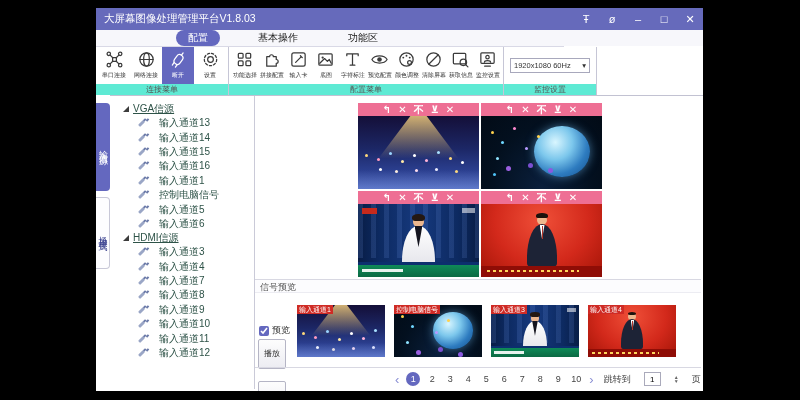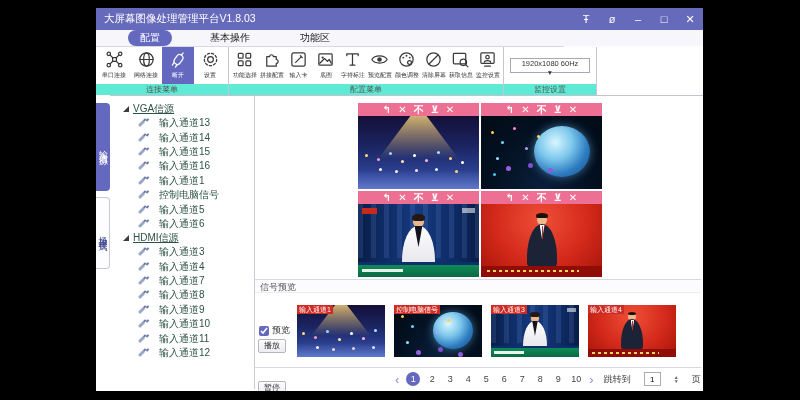--- a/index.html
+++ b/index.html
@@ -8,40 +8,40 @@
   .app{position:absolute;left:96px;top:8px;width:607px;height:383px;background:#fff;overflow:hidden;}
   
   .titlebar{position:absolute;top:0;left:0;right:0;height:22px;background:var(--titlebar);
     display:flex;align-items:center;color:#fff;}
   .title{font-size:10.5px;padding-left:8px;flex:1;white-space:nowrap;}
   .tbico{width:26px;text-align:center;font-size:11px;line-height:22px;cursor:pointer;}
   
   .tabrow{position:absolute;top:22px;left:0;right:0;height:16px;background:#f7f7fb;
     display:flex;align-items:center;gap:26px;padding-left:32px;}
   .tab{font-size:10px;color:#222;padding:1px 12px;border-radius:8px;cursor:pointer;white-space:nowrap;}
-  .tab.active{background:var(--accent);color:#fff;}
+  .tab.active{background:var(--accent);color:#fff;margin-left:48px;}
   
   .ribbon{position:absolute;left:0;top:38px;width:468px;height:49px;display:flex;
     border-top:1px solid #d9d9e6;box-sizing:border-box;}
   .ribbonline{position:absolute;top:87px;left:0;right:0;height:1px;background:#c2c2d2;}
   .rgroup{display:flex;flex-direction:column;border-right:1px solid #c6c6d6;}
   .rbtns{flex:1;display:flex;align-items:stretch;padding:0 2px;}
   .rglabel{height:11px;line-height:11px;background:#5eead4;font-size:8px;color:#555;text-align:center;white-space:nowrap;}
   .rbtn{width:32px;border:none;background:transparent;display:flex;flex-direction:column;
     align-items:center;padding:3px 0 0;gap:1px;cursor:pointer;}
   .g2 .rbtn{width:27px;}
   .ricon{width:19px;height:19px;color:#3a3a3a;}
   .ricon svg{width:19px;height:19px;display:block;}
   .rlbl{font-size:7px;color:#333;white-space:nowrap;transform:scale(.85);}
   .rbtn.active{background:var(--accent);}
   .rbtn.active .ricon{color:#fff;}
   .rbtn.active .rlbl{color:#fff;}
   .reswrap{width:92px;display:flex;align-items:flex-start;justify-content:center;padding-top:11px;flex:1;}
   .resdd{width:80px;height:15px;border:1px solid #a8a8bc;background:#fff;font-size:7.5px;color:#333;
-    display:flex;align-items:center;justify-content:space-between;padding:0 3px;box-sizing:border-box;cursor:pointer;flex-direction:column;}
+    display:flex;align-items:center;justify-content:space-between;padding:0 3px;box-sizing:border-box;cursor:pointer;}
   
   .sidetabs{position:absolute;left:0;top:87px;width:14px;bottom:0;background:#fff;}
   .stab{position:absolute;left:0;width:14px;display:flex;align-items:center;justify-content:center;
     writing-mode:vertical-rl;font-size:9px;letter-spacing:2px;border-radius:0 4px 4px 0;cursor:pointer;box-sizing:border-box;}
   .stab.active{top:8px;height:88px;background:var(--accent);color:#fff;}
   .stab.inactive{top:102px;height:72px;background:#fdfdff;border:1px solid #c8c8d8;border-left:none;color:#3c4390;}
   
   .tree{position:absolute;left:14px;top:88px;width:145px;bottom:2px;border-right:1px solid #cacad8;
     background:#fff;padding-top:6px;box-sizing:border-box;font-size:10px;color:#2e5348;overflow:hidden;}
   .tparent{display:flex;align-items:center;height:14px;padding-left:13px;gap:4px;cursor:pointer;text-decoration:underline;}
@@ -105,21 +105,21 @@
   .p-banner{left:0;bottom:0;width:100%;height:15%;background:#8f0d06;}
   .p-banner::before{content:"";position:absolute;left:5%;top:40%;width:76%;height:2px;
     background:repeating-linear-gradient(90deg,#ffd65c 0 3px,transparent 3px 6px);}
   
   .sigheader{position:absolute;left:159px;right:2px;top:271px;height:14px;border-top:1px solid #d8d8e2;
     border-bottom:1px solid #ececf2;font-size:9px;color:#555;line-height:14px;padding-left:5px;
     background:#fcfcfe;box-sizing:border-box;}
   .prevchk{position:absolute;left:163px;top:316px;display:flex;align-items:center;gap:3px;
     font-size:9px;color:#333;cursor:pointer;}
   .prevchk input{width:10px;height:10px;margin:0;accent-color:var(--accent);}
-  .minibtn{position:absolute;left:162px;width:28px;height:14px;font-size:8px;line-height:10px;
+  .minibtn{position:absolute;left:162px;width:28px;height:30px;font-size:8px;line-height:10px;
     background:linear-gradient(#fdfdfd,#ececf2);border:1px solid #b5b5c5;border-radius:2px;color:#333;
     padding:0;cursor:pointer;font-family:inherit;}
   .play{top:331px;} .pause{top:342px;margin-top:31px;}
   .thumb{position:absolute;top:297px;width:88px;height:52px;overflow:hidden;background:#000;cursor:pointer;}
   .tlabel{position:absolute;left:0;top:0;background:var(--thumblabel);color:#fff;font-size:7px;
     line-height:9px;padding:0 2px;white-space:nowrap;z-index:2;}
   
   .pagebar{position:absolute;left:159px;right:2px;top:359px;height:23px;border-top:1px solid #d8d8e2;
     display:flex;align-items:center;font-size:9px;color:#444;padding-left:136px;box-sizing:border-box;}
   .pgnav{color:#8a8fd4;font-size:13px;margin:0 4px;cursor:pointer;line-height:13px;}

